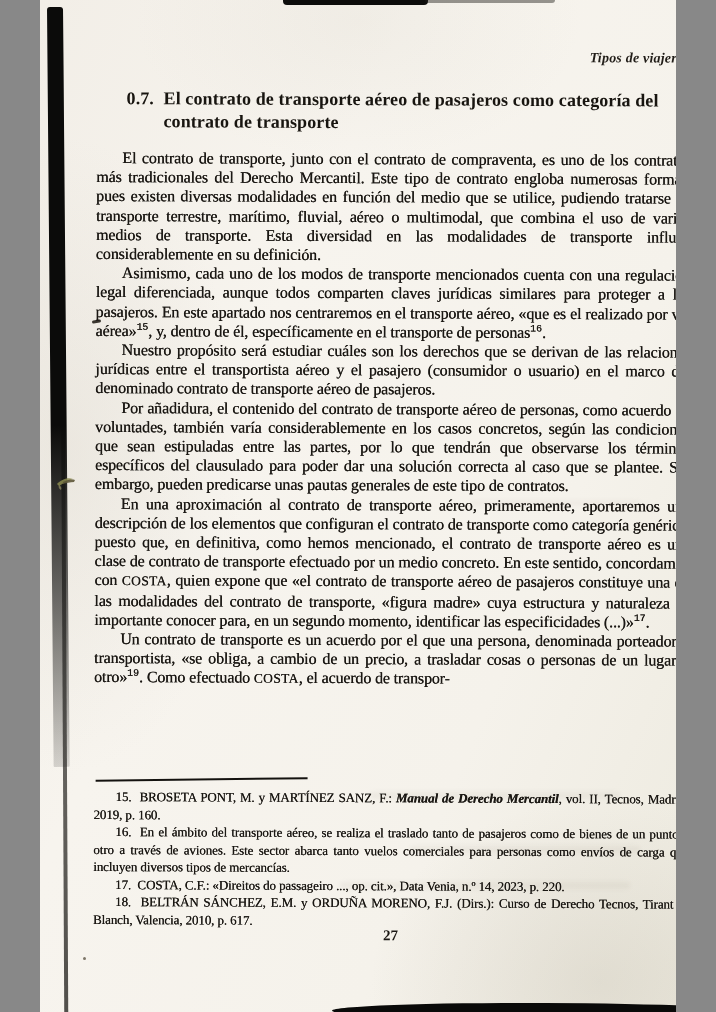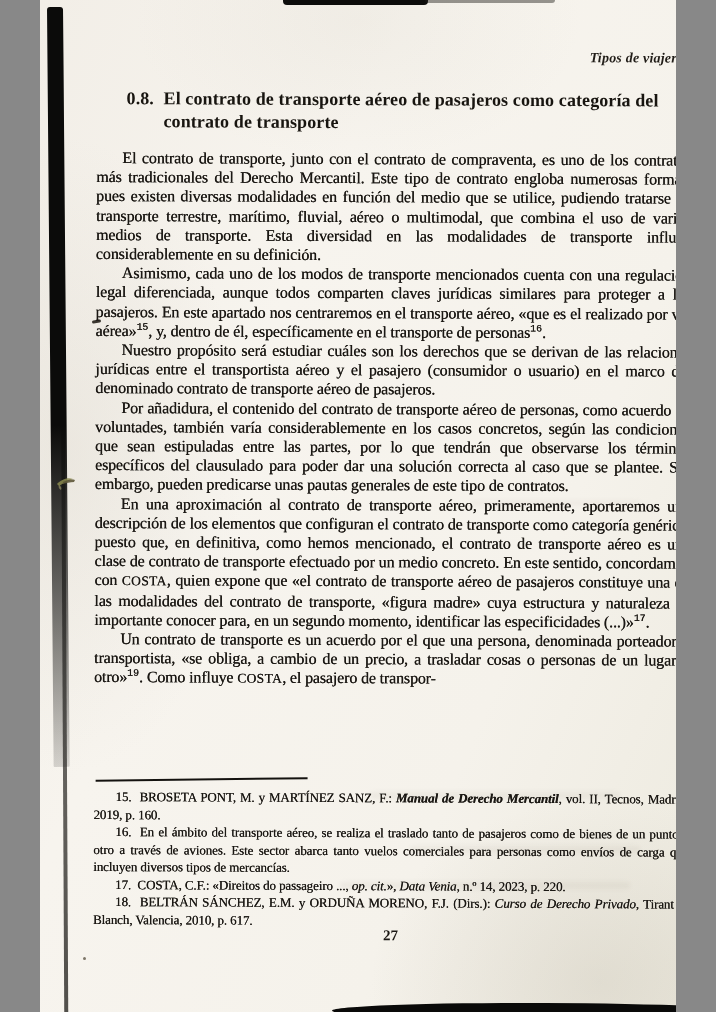--- a/index.html
+++ b/index.html
@@ -92,21 +92,21 @@
     font-size:13px;line-height:17.5px;text-align:justify;
     letter-spacing:-0.1px;
     text-shadow:0.2px 0 0 currentColor;
   }
   .footnotes p{margin:0;text-indent:22px;}
   .page-number{
     position:absolute;top:926px;left:0;width:595px;
     text-align:center;font-size:15px;font-weight:bold;
   }
   sup{font-size:.62em;line-height:0;vertical-align:super;letter-spacing:0;font-family:Liberation Mono, monospace;}
-  .st-i{font-style:italic;}
+  .st-i{}
   .st-bi{font-style:italic;font-weight:bold;margin-top:23px;}
   .st-sc{font-size:.84em;letter-spacing:.4px;margin-top:9px;}
 </style>
 </head>
 <body>
 
 <div class="page">
 
   <div class="ghost g1"></div>
   <div class="ghost g2"></div>
@@ -126,38 +126,38 @@
       <path d="M10 14 C14 12, 18 11, 22 12 L21 14 C17 14, 13 15, 10 16 Z" fill="#5d5638" opacity=".9"></path>
       <path d="M6 17 C8 18, 9 20, 8 22 C6 21, 5 19, 6 17 Z" fill="#9a9468" opacity=".7"></path>
     </svg>
   </div>
 
   <div class="content">
 
     <div class="running-header">Tipos de viajeros</div>
 
     <h1 class="heading">
-      <span class="hnum">0.8.</span>
+      <span class="hnum">0.7.</span>
       <span class="htext">El contrato de transporte aéreo de pasajeros como categoría del contrato de transporte</span>
     </h1>
 
     <div class="body-text">
       <p><span>El contrato de transporte, junto con el contrato de compraventa, es uno de los contratos más tradicionales del Derecho Mercantil. Este tipo de contrato engloba numerosas formas, pues existen diversas modalidades en función del medio que se utilice, pudiendo tratarse de transporte terrestre, marítimo, fluvial, aéreo o multimodal, que combina el uso de varios medios de transporte. Esta diversidad en las modalidades de transporte influye considerablemente en su definición.</span></p>
       <p><span>Asimismo, cada uno de los modos de transporte mencionados cuenta con una regulación legal diferenciada, aunque todos comparten claves jurídicas similares para proteger a los pasajeros. En este apartado nos centraremos en el transporte aéreo, «que es el realizado por vía aérea»</span><sup>15</sup><span>, y, dentro de él, específicamente en el transporte de personas</span><sup>16</sup><span>.</span></p>
       <p><span>Nuestro propósito será estudiar cuáles son los derechos que se derivan de las relaciones jurídicas entre el transportista aéreo y el pasajero (consumidor o usuario) en el marco del denominado contrato de transporte aéreo de pasajeros.</span></p>
       <p><span>Por añadidura, el contenido del contrato de transporte aéreo de personas, como acuerdo de voluntades, también varía considerablemente en los casos concretos, según las condiciones que sean estipuladas entre las partes, por lo que tendrán que observarse los términos específicos del clausulado para poder dar una solución correcta al caso que se plantee. Sin embargo, pueden predicarse unas pautas generales de este tipo de contratos.</span></p>
       <p><span>En una aproximación al contrato de transporte aéreo, primeramente, aportaremos una descripción de los elementos que configuran el contrato de transporte como categoría genérica, puesto que, en definitiva, como hemos mencionado, el contrato de transporte aéreo es una clase de contrato de transporte efectuado por un medio concreto. En este sentido, concordamos con </span><span class="st-sc">COSTA</span><span>, quien expone que «el contrato de transporte aéreo de pasajeros constituye una de las modalidades del contrato de transporte, «figura madre» cuya estructura y naturaleza es importante conocer para, en un segundo momento, identificar las especificidades (...)»</span><sup>17</sup><span>.</span></p>
-      <p><span>Un contrato de transporte es un acuerdo por el que una persona, denominada porteador o transportista, «se obliga, a cambio de un precio, a trasladar cosas o personas de un lugar a otro»</span><sup>19</sup><span>. Como influye </span><span class="st-sc">COSTA</span><span>, el pasajero de transpor-</span></p>
+      <p><span>Un contrato de transporte es un acuerdo por el que una persona, denominada porteador o transportista, «se obliga, a cambio de un precio, a trasladar cosas o personas de un lugar a otro»</span><sup>19</sup><span>. Como efectuado </span><span class="st-sc">COSTA</span><span>, el acuerdo de transpor-</span></p>
     </div>
 
     <div class="fn-rule"></div>
 
     <div class="footnotes">
       <p><span>15.&nbsp; BROSETA PONT, M. y MARTÍNEZ SANZ, F.: </span><span class="st-bi">Manual de Derecho Mercantil</span><span>, vol. II, Tecnos, Madrid, 2019, p. 160.</span></p>
       <p><span>16.&nbsp; En el ámbito del transporte aéreo, se realiza el traslado tanto de pasajeros como de bienes de un punto a otro a través de aviones. Este sector abarca tanto vuelos comerciales para personas como envíos de carga que incluyen diversos tipos de mercancías.</span></p>
       <p><span>17.&nbsp; COSTA, C.F.: «Direitos do passageiro ..., </span><span class="st-i">op. cit.</span><span>», </span><span class="st-i">Data Venia</span><span>, n.º 14, 2023, p. 220.</span></p>
-      <p><span>18.&nbsp; BELTRÁN SÁNCHEZ, E.M. y ORDUÑA MORENO, F.J. (Dirs.): </span><span class="st-i">Curso de Derecho Privado</span><span>, Tirant lo Blanch, Valencia, 2010, p. 617.</span></p>
+      <p><span>18.&nbsp; BELTRÁN SÁNCHEZ, E.M. y ORDUÑA MORENO, F.J. (Dirs.): </span><span class="st-i">Curso de Derecho Tecnos</span><span>, Tirant lo Blanch, Valencia, 2010, p. 617.</span></p>
     </div>
 
     <div class="page-number">27</div>
 
   </div>
 </div>
 
 </body></html>

